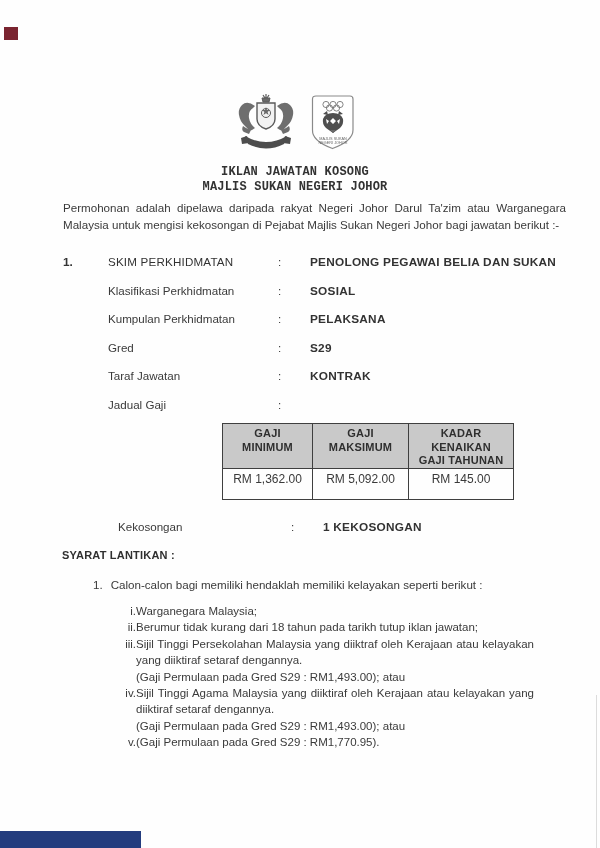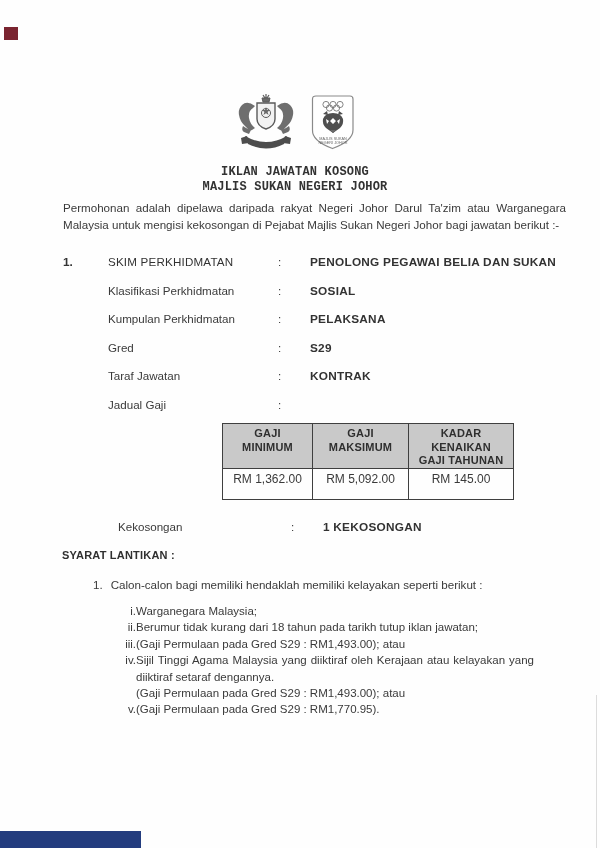--- a/index.html
+++ b/index.html
@@ -188,20 +188,21 @@
     </div>
     <div class="req">
       <div class="rn">ii.</div>
       <div class="rt">
           <div class="t">Berumur tidak kurang dari 18 tahun pada tarikh tutup iklan jawatan;</div>
         </div>
     </div>
     <div class="req">
       <div class="rn">iii.</div>
       <div class="rt">
+        <div class="t">Sijil Tinggi Persekolahan Malaysia yang diiktraf oleh Kerajaan atau kelayakan yang diiktiraf setaraf dengannya.</div>
         <div class="note">(Gaji Permulaan pada Gred S29 : RM1,493.00); atau</div>
       </div>
     </div>
     <div class="req">
       <div class="rn">iv.</div>
       <div class="rt">
         <div class="t">Sijil Tinggi Agama Malaysia yang diiktiraf oleh Kerajaan atau kelayakan yang diiktiraf setaraf dengannya.</div>
         <div class="note">(Gaji Permulaan pada Gred S29 : RM1,493.00); atau</div>
       </div>
     </div>

